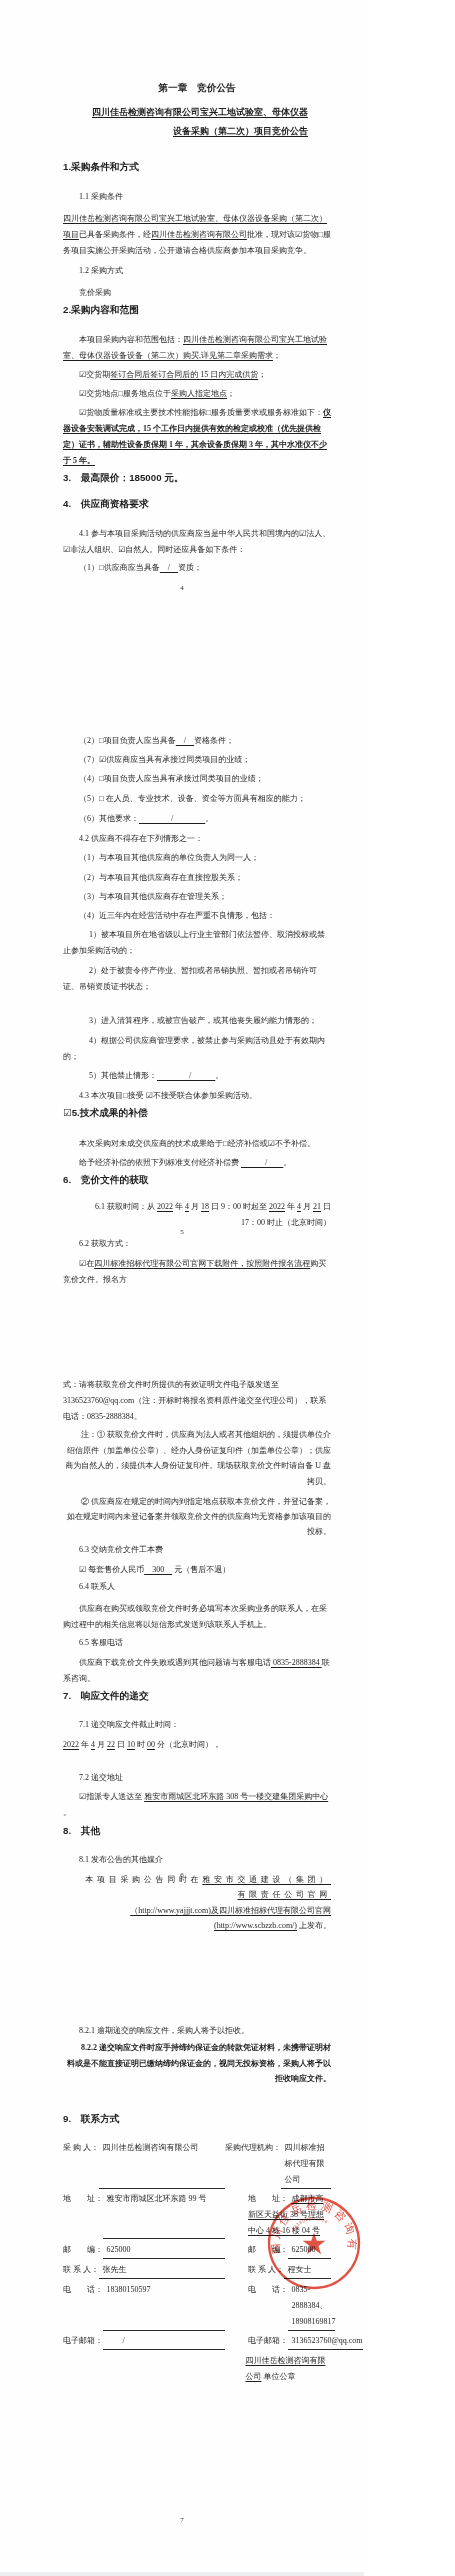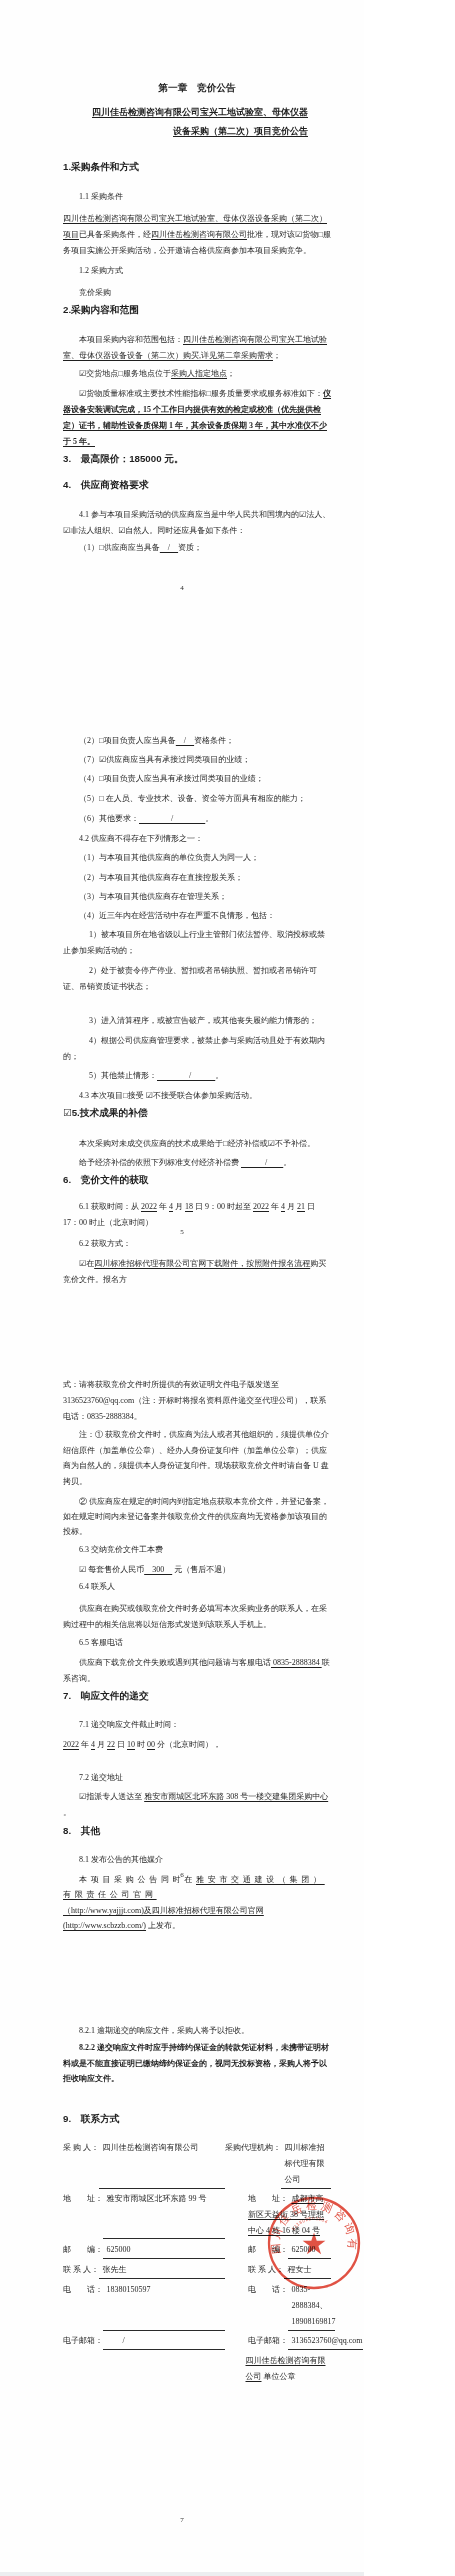--- a/index.html
+++ b/index.html
@@ -3,21 +3,21 @@
 <meta charset="utf-8">
 <style>
   html,body{margin:0;padding:0;background:#ffffff;}
   body{width:455px;font-family:"Liberation Serif","DejaVu Serif",serif;color:#1f1f1f;}
   .page{position:relative;width:364px;background:#fefefe;overflow:hidden;}
   #pg1,#pg2{height:644px}
   #pg3{height:643px}
   #pg4{height:645px}
   .inner{padding:0 33px 0 63px;}
   p{margin:0;font-size:8px;line-height:16px;}
-  .lh27{line-height:15.4px;}
+  .lh27{line-height:15.4px;text-align:right;}
   .h{font-family:"Liberation Sans","DejaVu Sans",sans-serif;font-weight:700;font-size:9.7px;line-height:15px;}
   .center{text-align:center;}
   .doc-title{font-family:"Liberation Sans","DejaVu Sans",sans-serif;font-weight:700;font-size:9px;line-height:19.4px;text-align:right;padding:0 23px;}
   .u{text-decoration:underline;text-underline-offset:1.7px;text-decoration-thickness:0.6px;}
   .b{font-weight:700;}
   .ind{text-indent:16px;}
   .sub{text-indent:26px;}
   .just{letter-spacing:3.7px;}
   .pagenum{position:absolute;bottom:52px;left:0;width:100%;text-align:center;font-size:7.1px;color:#2b2b2b;}
   
@@ -42,20 +42,21 @@
     <p class="doc-title" style="margin-top:8px"><span class="u">四川佳岳检测咨询有限公司宝兴工地试验室、母体仪器设备采购（第二次）项目竞价公告</span></p>
 
     <p class="h" style="margin-top:17px">1.采购条件和方式</p>
     <p class="ind" style="margin-top:15px">1.1 采购条件</p>
     <p style="margin-top:5.7px"><span class="u">四川佳岳检测咨询有限公司宝兴工地试验室、母体仪器设备采购（第二次）项目</span><span>已具备采购条件，经</span><span class="u">四川佳岳检测咨询有限公司</span><span>批准，现对该☑货物□服务项目实施公开采购活动，公开邀请合格供应商参加本项目采购竞争。</span></p>
     <p class="ind" style="margin-top:4.6px">1.2 采购方式</p>
     <p class="ind" style="margin-top:5.7px">竞价采购</p>
 
     <p class="h" style="margin-top:1.1px">2.采购内容和范围</p>
     <p class="ind" style="margin-top:15px"><span>本项目采购内容和范围包括：</span><span class="u">四川佳岳检测咨询有限公司宝兴工地试验室、母体仪器设备设备（第二次）购买,详见第二章采购需求</span><span>；</span></p>
+    <p class="ind" style="margin-top:3.4px"><span>☑交货期</span><span class="u">签订合同后签订合同后的 15 日内完成供货</span><span>；</span></p>
     <p class="ind" style="margin-top:2.3px"><span>☑交货地点□服务地点位于</span><span class="u">采购人指定地点</span><span>；</span></p>
     <p class="ind" style="margin-top:3.4px"><span>☑货物质量标准或主要技术性能指标□服务质量要求或服务标准如下：</span><span class="u b">仪器设备安装调试完成，15 个工作日内提供有效的检定或校准（优先提供检定）证书，</span><span class="u b">辅助性设备质保期 1 年，其余设备质保期 3 年，其中水准仪不少于 5 年。</span></p>
 
     <p class="h" style="margin-top:1.1px">3.　最高限价：185000 元。</p>
     <p class="h" style="margin-top:11.4px">4.　供应商资格要求</p>
     <p class="ind" style="margin-top:15px">4.1 参与本项目采购活动的供应商应当是中华人民共和国境内的☑法人、☑非法人组织、☑自然人。同时还应具备如下条件：</p>
     <p class="ind" style="margin-top:1.1px"><span>（1）□供应商应当具备</span><span class="u">　/　</span><span>资质；</span></p>
   </div>
   <div class="pagenum">4</div>
 </section>

